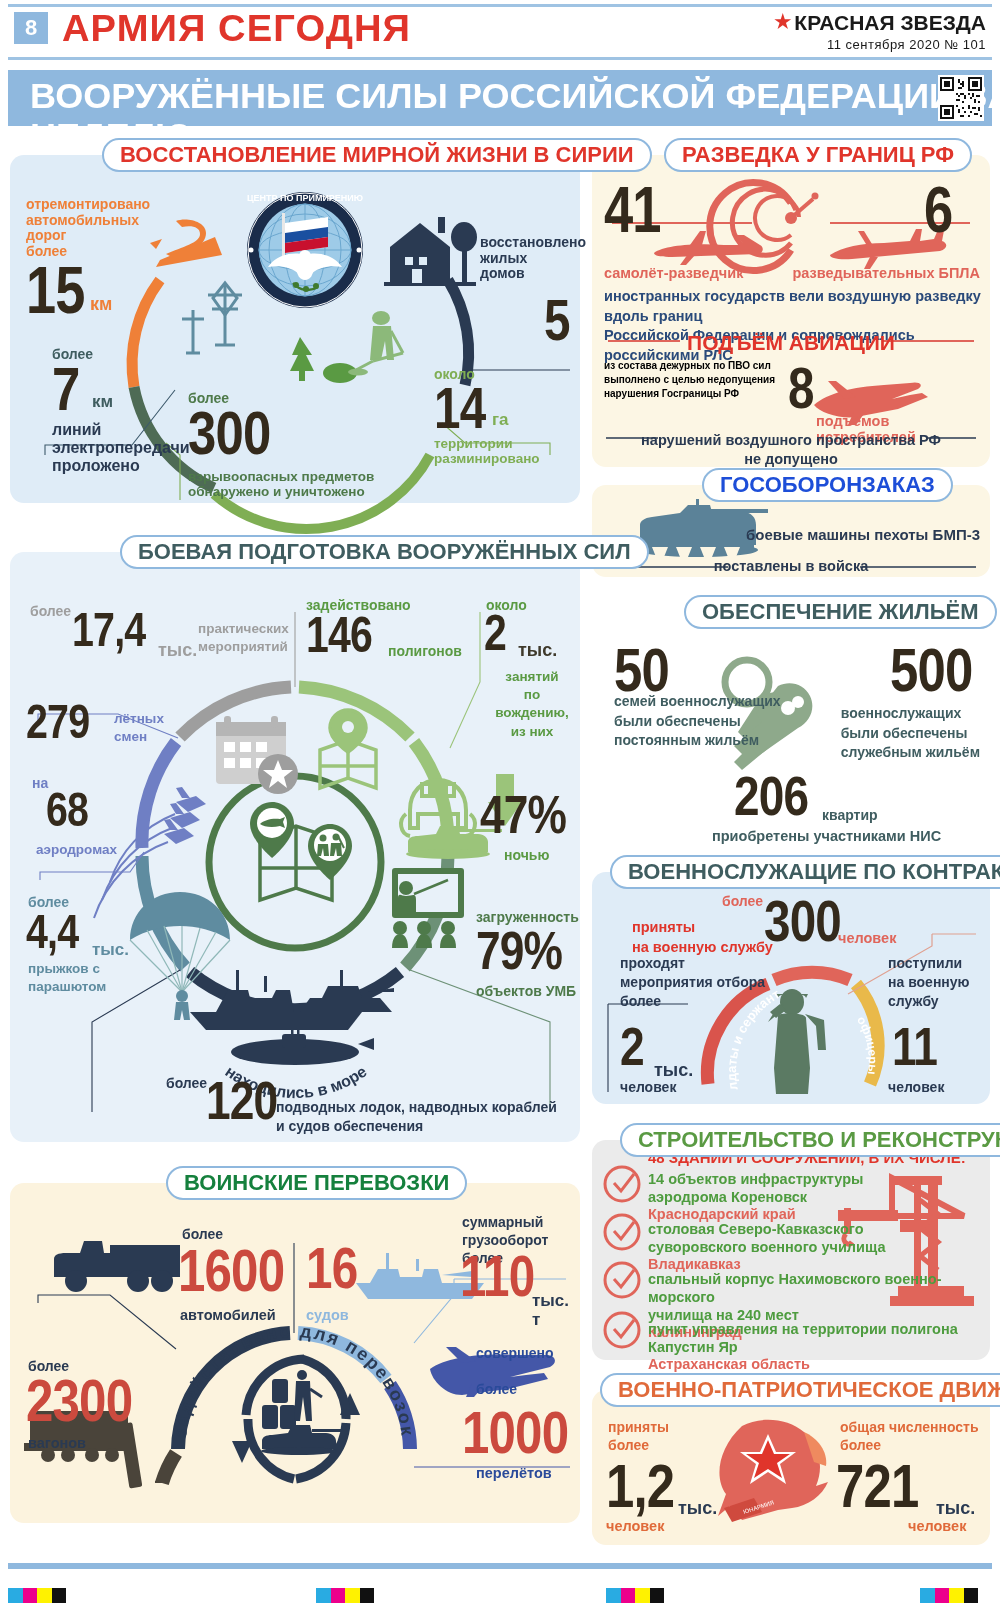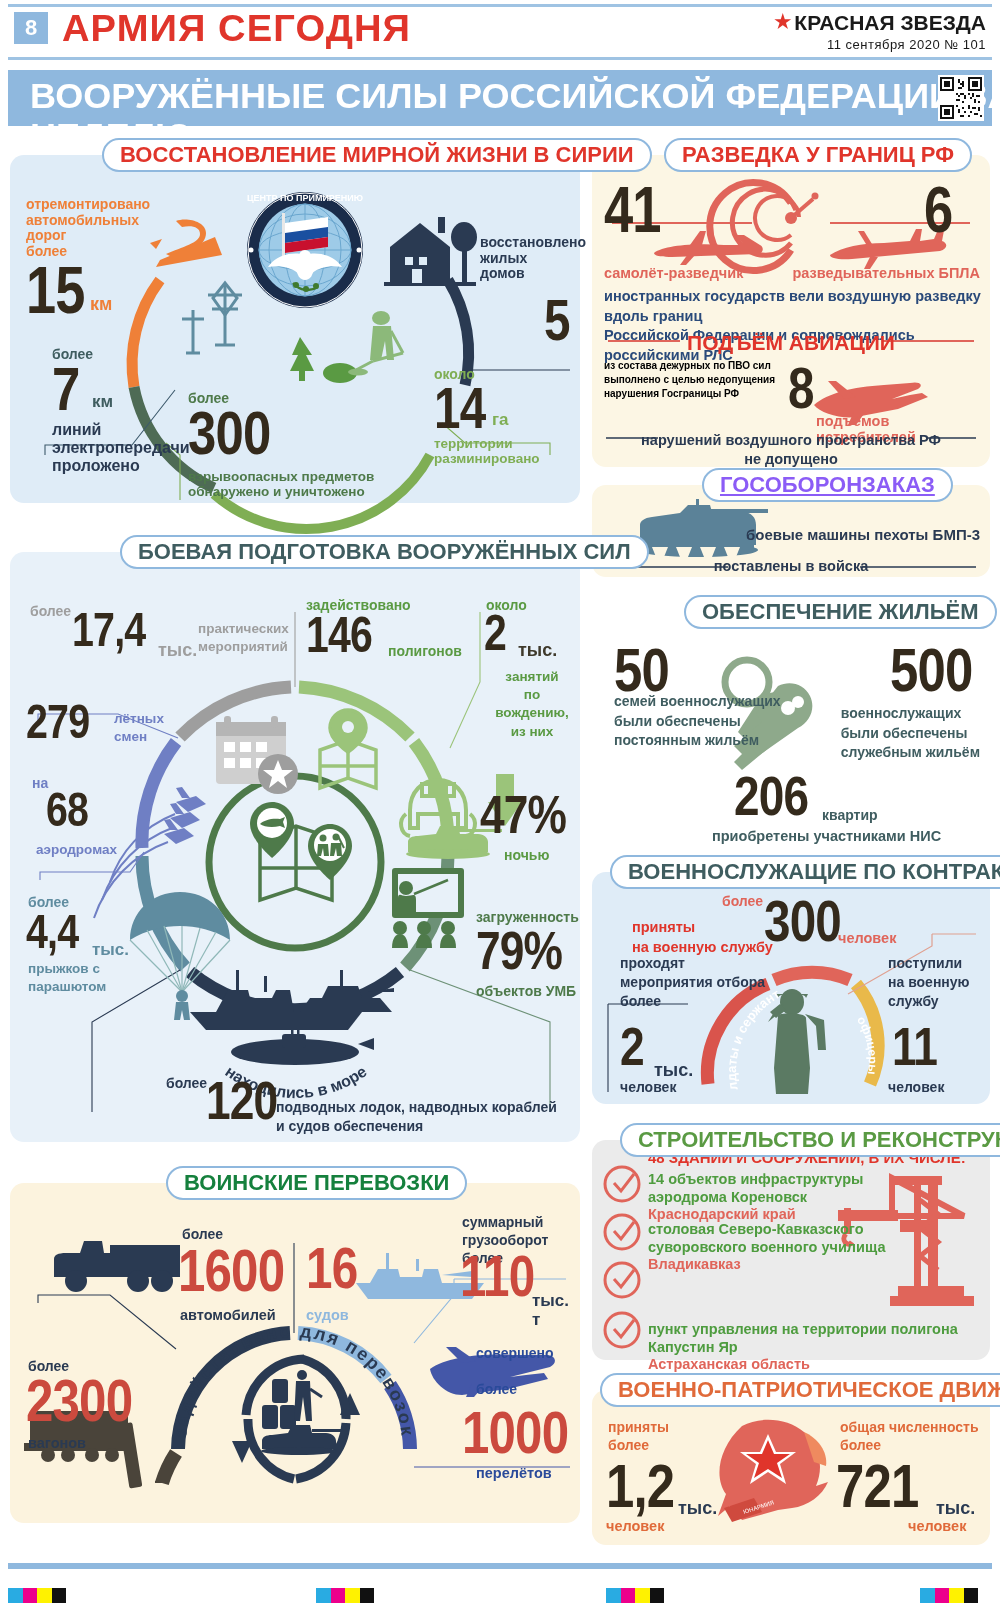--- a/index.html
+++ b/index.html
@@ -322,21 +322,21 @@
   <div class="lbl" style="position:absolute;left:12px;top:204px;width:190px;color:#000000;font-size:10px;white-space:pre-line;line-height:1.4;">из состава дежурных по ПВО сил
 выполнено с целью недопущения
 нарушения Госграницы РФ</div>
   <div class="bignum" style="position:absolute;left:196px;top:208px;font-size:58px;">8</div>
   <div class="lbl" style="position:absolute;left:224px;top:258px;color:#e0655a;font-size:14.5px;">подъёмов истребителей</div>
   <div class="lbl" style="position:absolute;left:0;top:276px;width:398px;text-align:center;color:#2a3a52;font-size:14.5px;white-space:pre-line;line-height:1.3;">нарушений воздушного пространства РФ
 не допущено</div>
 </div>
 
 <div class="panel" style="left:592px; top:485px; width:398px; height:92px; background:#fcf6e4;">
-  <div class="pill" style="left:110px; top:-17px; color:#8b5cf6;text-decoration:underline;">ГОСОБОРОНЗАКАЗ</div>
+  <div class="pill" style="left:110px; top:-17px; color:#1d4ed8;">ГОСОБОРОНЗАКАЗ</div>
   <svg width="398" height="92" style="position:absolute;left:0;top:0;">
     <g fill="#5b8298">
       <path d="M48,60 L48,40 C48,36 52,33 60,32 L88,28 L96,20 L118,20 L120,27 L150,27 C160,27 164,33 164,40 L164,60 Z"></path>
       <rect x="118" y="24" width="58" height="4"></rect>
       <rect x="104" y="14" width="3" height="8"></rect>
       <ellipse cx="106" cy="65" rx="60" ry="7"></ellipse>
       <rect x="50" y="58" width="112" height="6"></rect>
       <g fill="#fcf6e4">
         <path d="M60,62 L64,72 L72,72 L76,62 Z"></path>
           <path d="M84,62 L88,72 L96,72 L100,62 Z"></path>
@@ -662,20 +662,25 @@
   <div style="position:absolute;left:56px;top:30px;width:300px;">
     <div class="lbl" style="color:#4e9c3f;font-size:14.5px;white-space:pre-line;line-height:1.25;">14 объектов инфраструктуры
 аэродрома Кореновск</div>
     <div class="lbl" style="color:#e0655a;font-size:14.5px;">Краснодарский край</div>
   </div>
   <div style="position:absolute;left:56px;top:80px;width:320px;">
     <div class="lbl" style="color:#4e9c3f;font-size:14.5px;white-space:pre-line;line-height:1.25;">столовая Северо-Кавказского
 суворовского военного училища</div>
     <div class="lbl" style="color:#e0655a;font-size:14.5px;">Владикавказ</div>
   </div>
+  <div style="position:absolute;left:56px;top:130px;width:330px;">
+    <div class="lbl" style="color:#4e9c3f;font-size:14.5px;white-space:pre-line;line-height:1.25;">спальный корпус Нахимовского военно-морского
+училища на 240 мест</div>
+    <div class="lbl" style="color:#e0655a;font-size:14.5px;">Калининград</div>
+  </div>
   <div style="position:absolute;left:56px;top:180px;width:336px;">
     <div class="lbl" style="color:#4e9c3f;font-size:14.5px;white-space:pre-line;line-height:1.25;">пункт управления на территории полигона Капустин Яр</div>
     <div class="lbl" style="color:#e0655a;font-size:14.5px;">Астраханская область</div>
   </div>
 </div>
 
 <div class="panel" style="left:10px; top:1183px; width:570px; height:340px; background:#fcf3de;">
   <div class="pill" style="left:156px; top:-17px; color:#15803d;">ВОИНСКИЕ ПЕРЕВОЗКИ</div>
   <svg width="570" height="340" style="position:absolute;left:0;top:0;">
 

